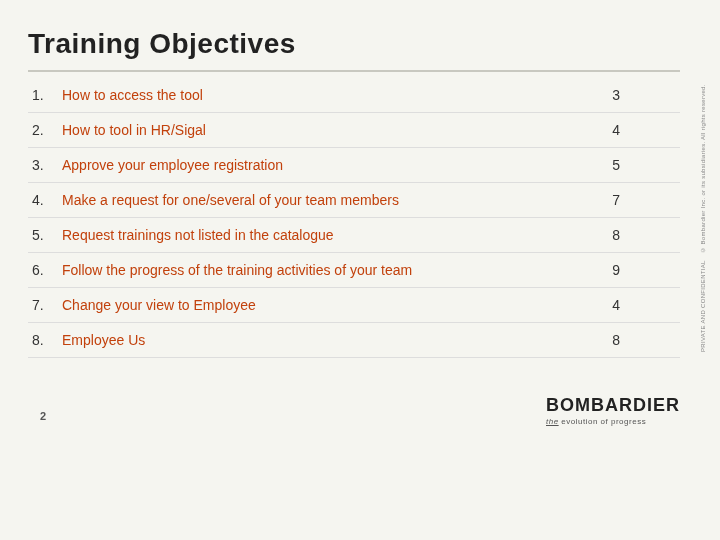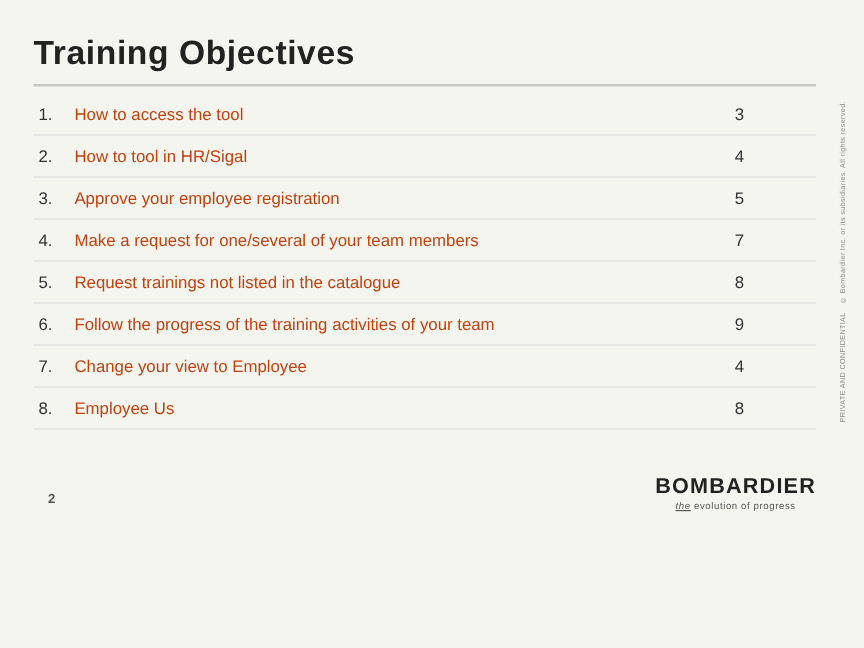--- a/index.html
+++ b/index.html
@@ -115,21 +115,21 @@
       color: #555;
       font-weight: bold;
     }
 
     .bombardier-logo {
       position: absolute;
       bottom: 10px;
       right: 40px;
       display: flex;
       flex-direction: column;
-      align-items: center;
+      align-items: flex-start;
     }
 
     .bombardier-name {
       font-size: 18px;
       font-weight: 900;
       color: #222;
       letter-spacing: 1px;
       text-transform: uppercase;
       font-family: Arial Black, Arial, sans-serif;
     }

